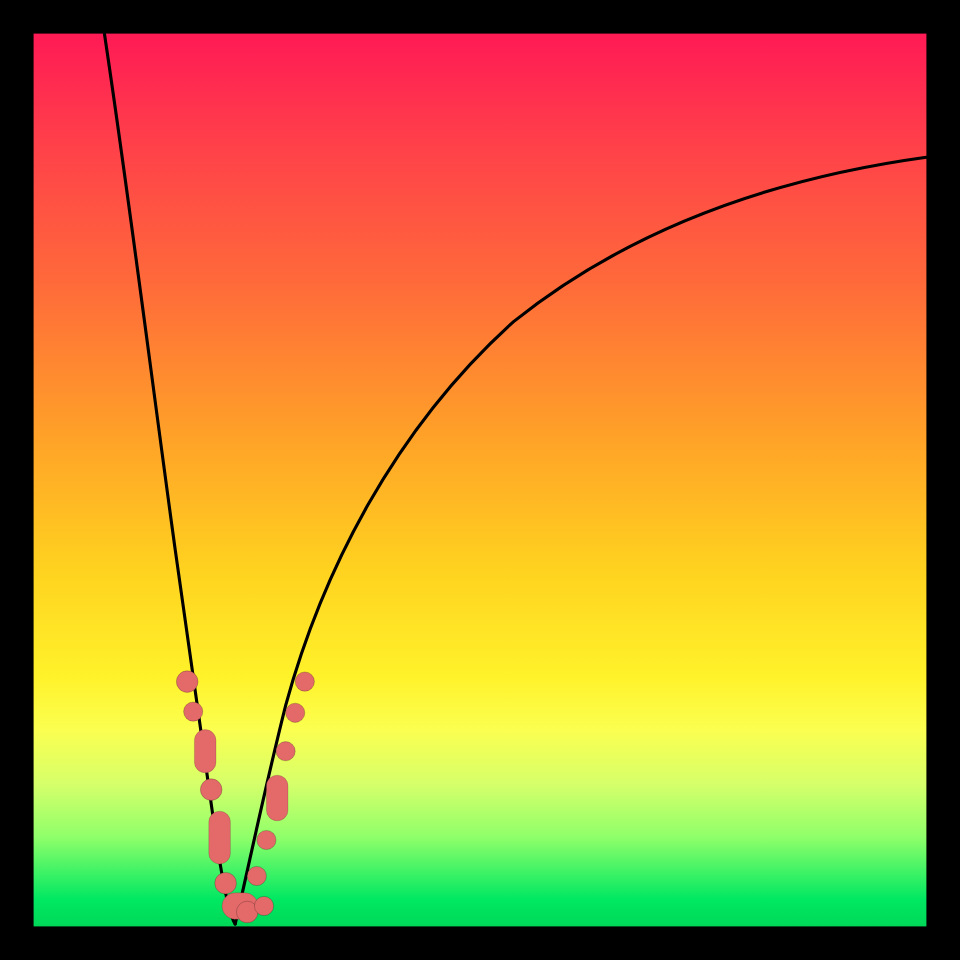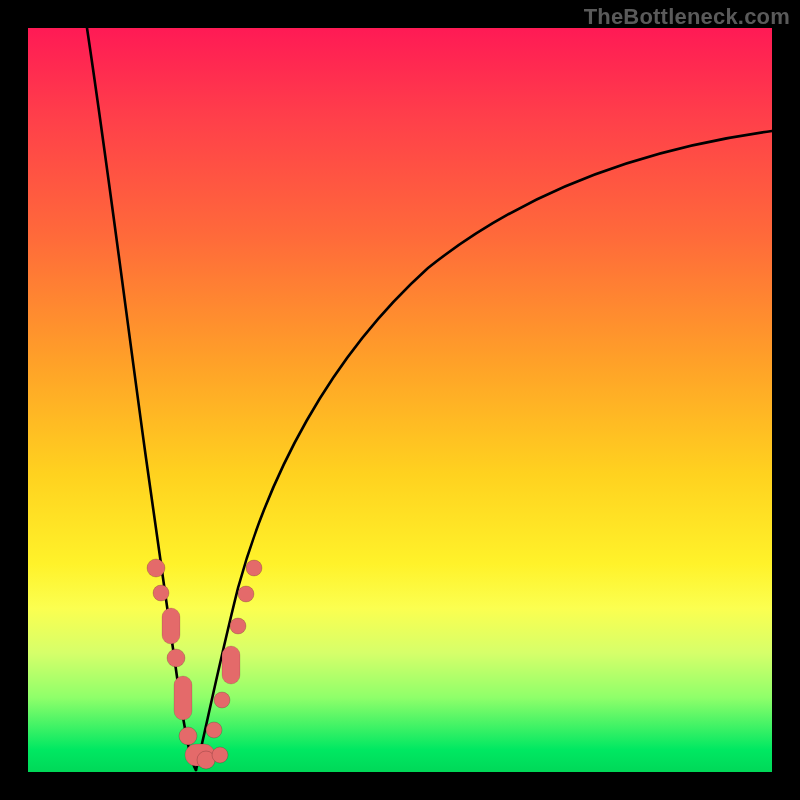--- a/index.html
+++ b/index.html
@@ -104,14 +104,13 @@
     <circle class="dot" cx="192" cy="727" r="8"></circle>
 
     <circle class="dot" cx="186" cy="702" r="8"></circle>
     <circle class="dot" cx="194" cy="672" r="8"></circle>
     <rect class="pill" x="194" y="618" width="18" height="38" rx="9"></rect>
     <circle class="dot" cx="210" cy="598" r="8"></circle>
     <circle class="dot" cx="218" cy="566" r="8"></circle>
     <circle class="dot" cx="226" cy="540" r="8"></circle>
   </svg>
 
-  <div class="watermark">TheBottleneck.com</div>
 </div>
 
 </body></html>

